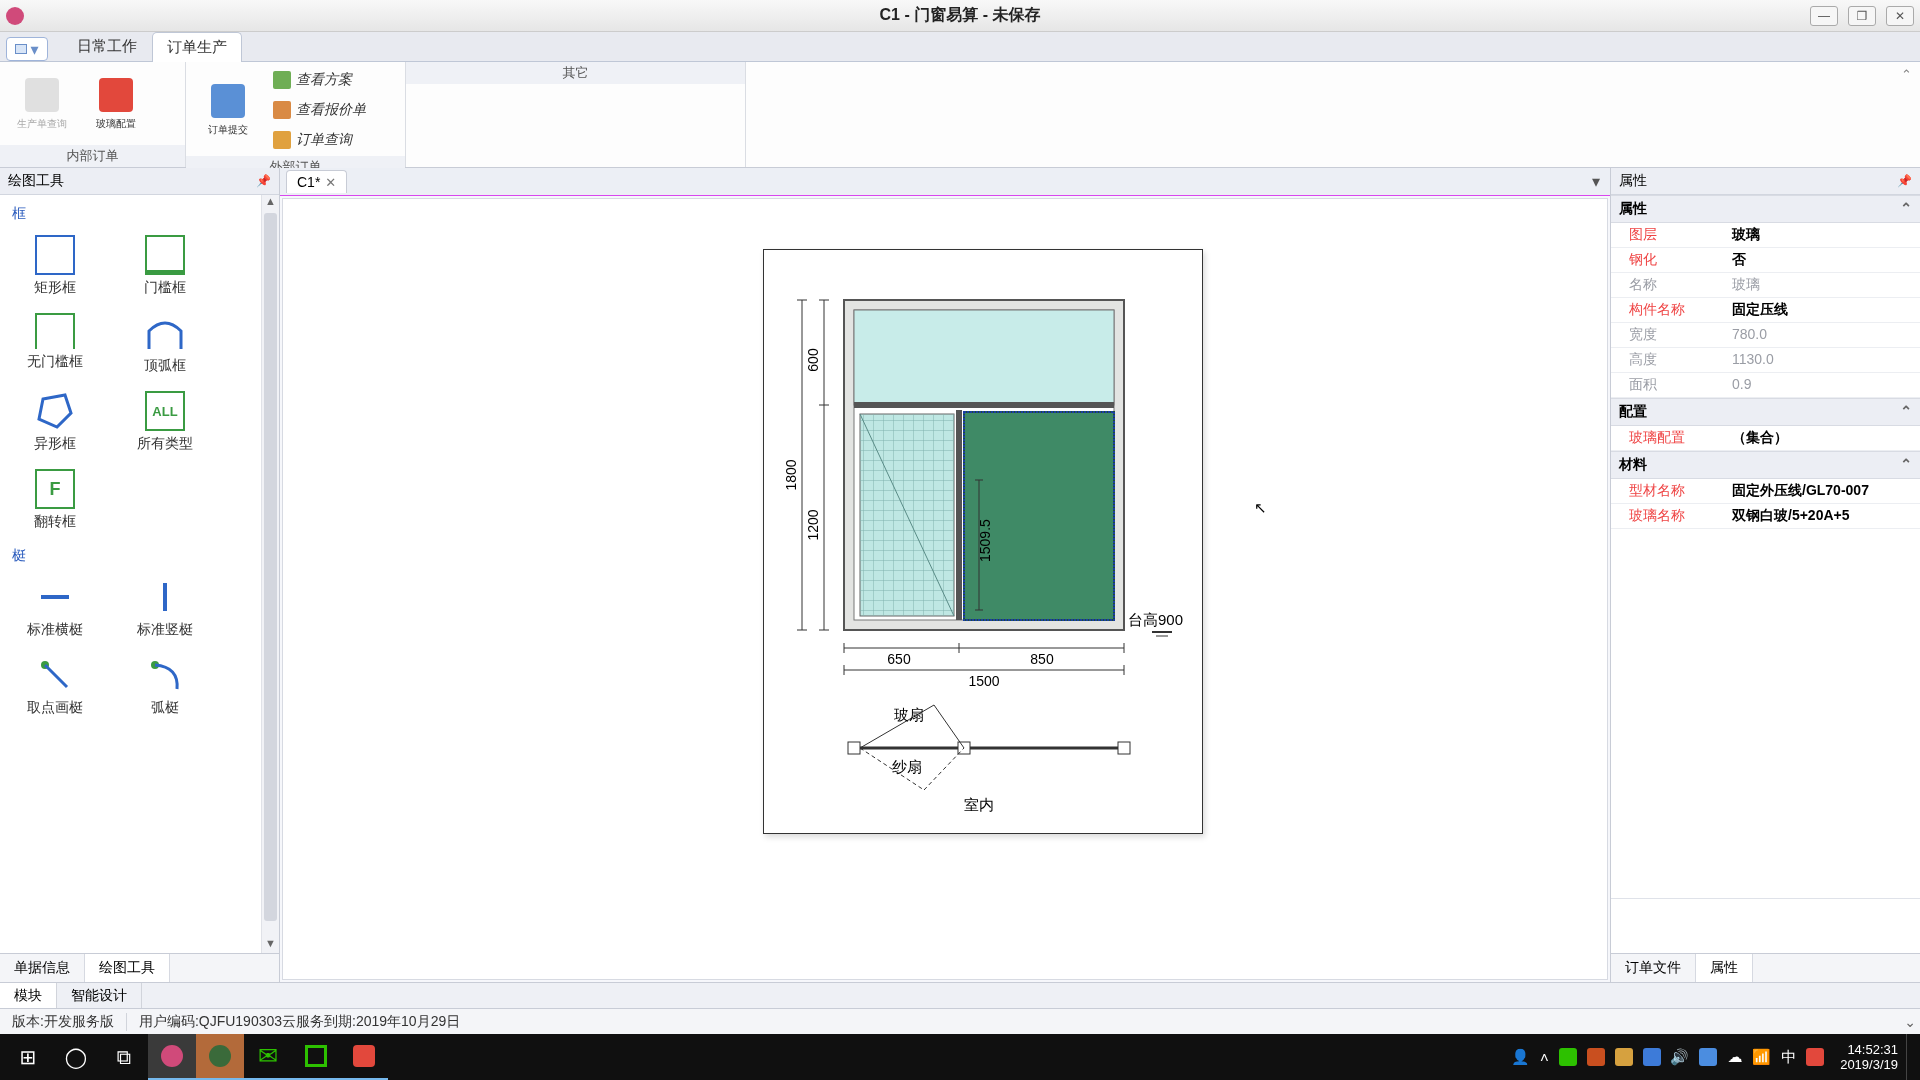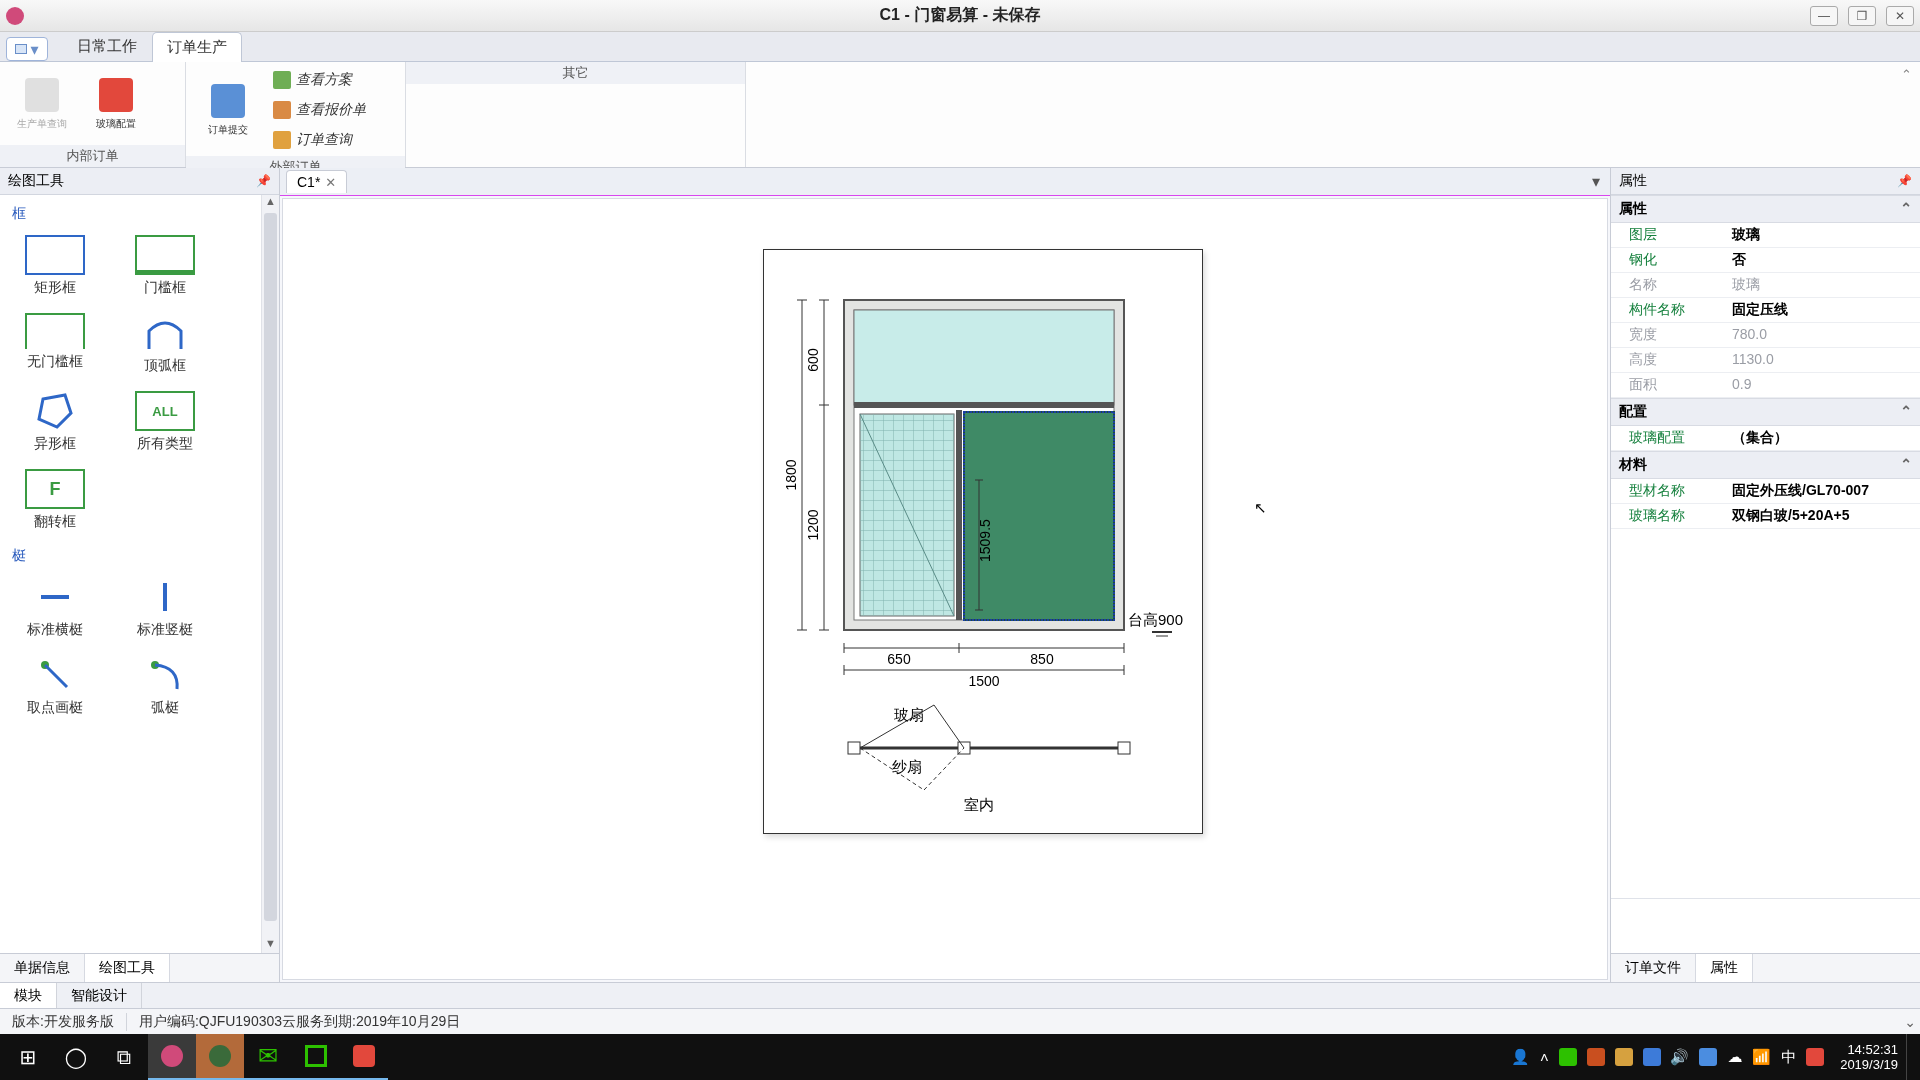--- a/index.html
+++ b/index.html
@@ -35,21 +35,21 @@
 
 
 .workarea { flex:1; display:flex; min-height:0;}
 .leftpanel { width:280px; background:#fff; border-right:1px solid #c8ccd6; display:flex; flex-direction:column;}
 .leftpanel .ptitle , .rightpanel .ptitle { background:#eceef4; font-size:14px; padding:4px 8px; display:flex; align-items:center; border-bottom:1px solid #d2d6df;}
 .leftpanel .ptitle .pin,.rightpanel .ptitle .pin { margin-left:auto; font-size:12px; color:#777;}
 .toolgrid { flex:1; overflow-y:auto; padding:4px 6px 4px 10px;}
 .tool-section-h { color:#2a5bbd; font-size:14px; padding:6px 2px;}
 .toolrow { display:flex; gap:40px; padding:6px 10px 10px 10px;}
 .tool { display:flex; flex-direction:column; align-items:center; width:70px;}
-.tool .tic { width:60px; height:40px; border:2px solid #2e67c7; display:flex; align-items:center;justify-content:center;}
+.tool .tic { width:40px; height:40px; border:2px solid #2e67c7; display:flex; align-items:center;justify-content:center;}
 .tool .tlabel { font-size:14px; color:#333; margin-top:4px;}
 .tool .tic.green { border-color:#3a9b42;}
 .tool .tic.arc { border:none;}
 .tool .tic.allbox { border-color:#3a9b42; }
 .tool .tic.fbox { border-color:#3a9b42;}
 .tool.line .tic{border:none;}
 .bottom-tabs { display:flex; border-top:1px solid #c8ccd6; background:#f4f5f8;}
 .bottom-tabs .btab { padding:5px 14px; font-size:14px; border-right:1px solid #d6d9e1; background:#fff;}
 .bottom-tabs .btab.inactive{ background:#f4f5f8;}
 .scrollbar-v { width:18px; background:#f1f2f6; border-left:1px solid #e0e2e8; position:relative;}
@@ -70,21 +70,21 @@
 .page { position:absolute; left:480px; top:50px; width:440px; height:585px; background:#fff; border:1px solid #333; box-shadow:2px 3px 6px rgba(0,0,0,.15);}
 .page svg { position:absolute; left:0; top:0;}
 .cursor { position:absolute; left:971px; top:300px; font-size:15px; pointer-events:none;}
 
 
 .rightpanel { width:310px; background:#fff; border-left:1px solid #c8ccd6; display:flex; flex-direction:column;}
 .propgrid { flex:1; overflow:auto; font-size:14px;}
 .propgroup-h { background:#eceef4; padding:4px 8px; font-weight:bold; display:flex; border-bottom:1px solid #d8dbe3; border-top:1px solid #d8dbe3;}
 .propgroup-h .caret{margin-left:auto;color:#666;}
 .prow { display:flex; border-bottom:1px solid #eceef2; }
-.prow .pk { width:115px; padding:3px 6px 3px 18px; color:#15803d;}
+.prow .pk { width:115px; padding:3px 6px 3px 18px; color:#ef4444;}
 .prow .pv { flex:1; padding:3px 6px; font-weight:bold;}
 .prow.dis .pk,.prow.dis .pv{ color:#9a9da5; font-weight:normal;}
 .right-bottom-tabs { display:flex; border-top:1px solid #c8ccd6; background:#f4f5f8;}
 .right-bottom-tabs .rbtab { padding:5px 14px; font-size:14px; border-right:1px solid #d6d9e1;}
 .right-bottom-tabs .rbtab.active{ background:#fff;}
 
 
 .modtabs { height:26px; border-top:1px solid #c8ccd6; background:#eef0f5; display:flex; align-items:center;}
 .modtabs .mt { padding:4px 14px; font-size:14px; border-right:1px solid #d1d4db; background:#fff;}
 .modtabs .mt.inactive{background:#eef0f5;}

